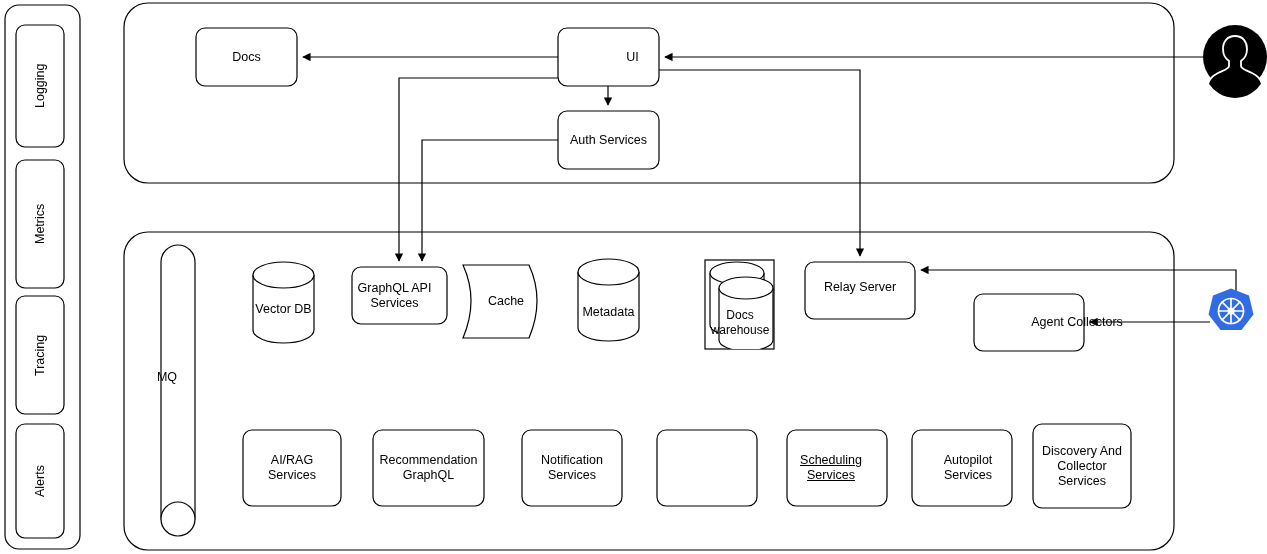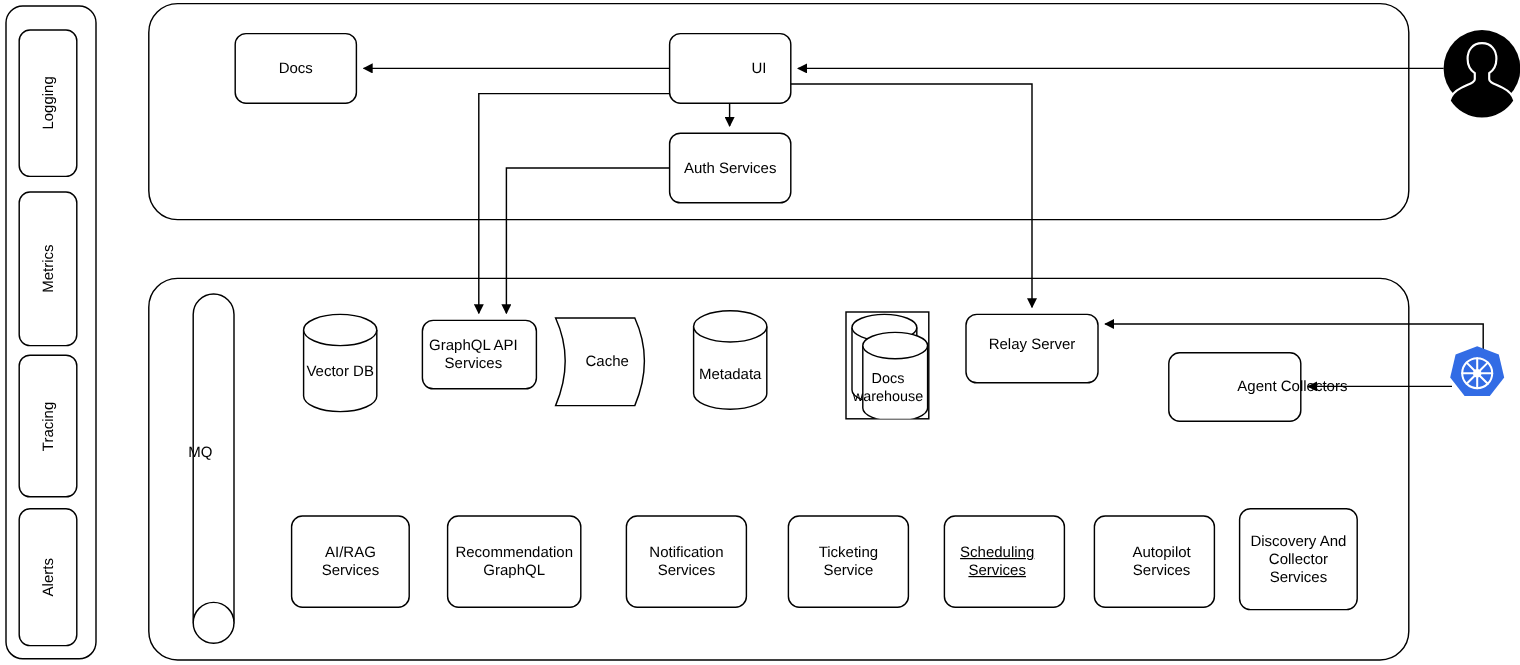--- a/index.html
+++ b/index.html
@@ -178,22 +178,20 @@
 warehouse</div>
   <div class="lbl" style="left:805px;top:262px;width:110px;height:50px;">Relay Server</div>
   <div class="lbl" style="left:974px;top:294px;width:110px;height:57px;padding-left:48px;">Agent Collectors</div>
 
   <div class="lbl" style="left:243px;top:430px;width:98px;height:76px;">AI/RAG
 Services</div>
   <div class="lbl" style="left:373px;top:430px;width:111px;height:76px;">Recommendation
 GraphQL</div>
   <div class="lbl" style="left:522px;top:430px;width:100px;height:76px;">Notification
 Services</div>
-  <div class="lbl" style="left:657px;top:430px;width:100px;height:76px;">Ticketing
-Service</div>
   <div class="lbl" style="left:787px;top:430px;width:88px;height:76px;text-decoration:underline;">Scheduling
 Services</div>
   <div class="lbl" style="left:912px;top:430px;width:112px;height:76px;">Autopilot
 Services</div>
   <div class="lbl" style="left:1033px;top:424px;width:98px;height:84px;text-align:center;">Discovery And
 Collector
 Services</div>
 
 </div>
 

